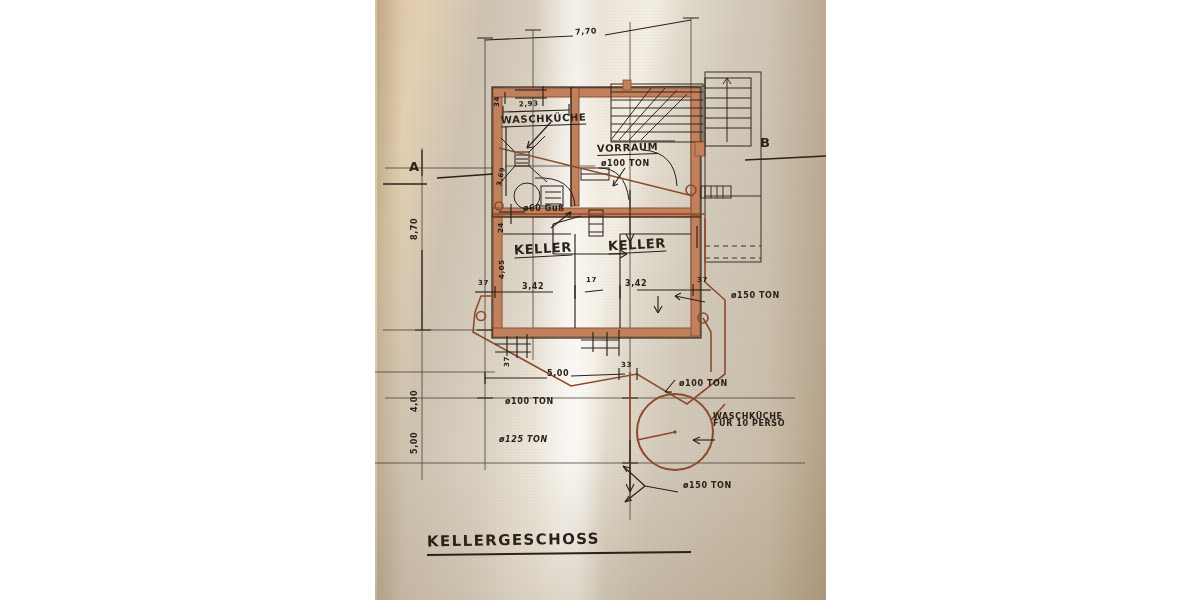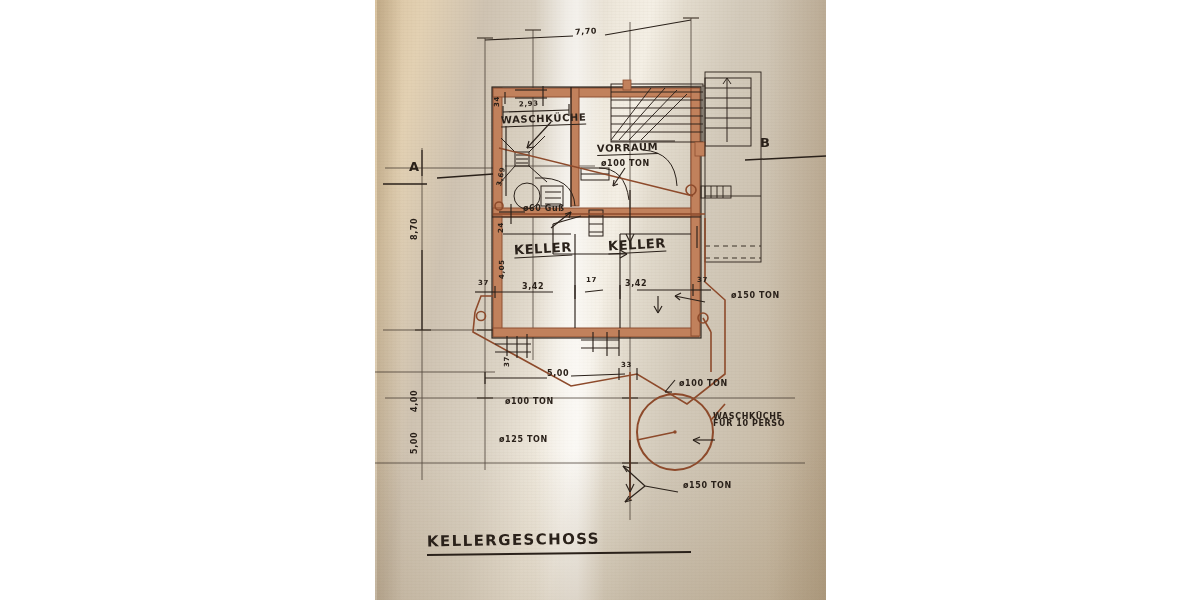--- a/index.html
+++ b/index.html
@@ -365,21 +365,21 @@
 
       <div class="hw small" style="left:356px;top:292px;">ø150 TON</div>
 
       <div class="hw small" style="left:172px;top:370px;">5,00</div>
       <div class="hw xs" style="left:246px;top:362px;">33</div>
 
       <div class="hw small" style="left:304px;top:380px;">ø100 TON</div>
 
       <div class="hw small" style="left:130px;top:398px;">ø100 TON</div>
 
-      <div class="hw small" style="left:124px;top:436px;">ø125 TON</div>
+      <div class="hw small" style="left:124px;top:436px;font-style:italic;">ø125 TON</div>
 
       <div class="hw small" style="left:338px;top:413px;">WASCHKÜCHE</div>
       <div class="hw small" style="left:338px;top:420px;">FÜR 10 PERSO</div>
 
       <div class="hw small" style="left:308px;top:482px;">ø150 TON</div>
 
       <div class="hw title" style="left:52px;top:533px;transform:rotate(-1deg);">KELLERGESCHOSS</div>
 
     </div>
   </div>

